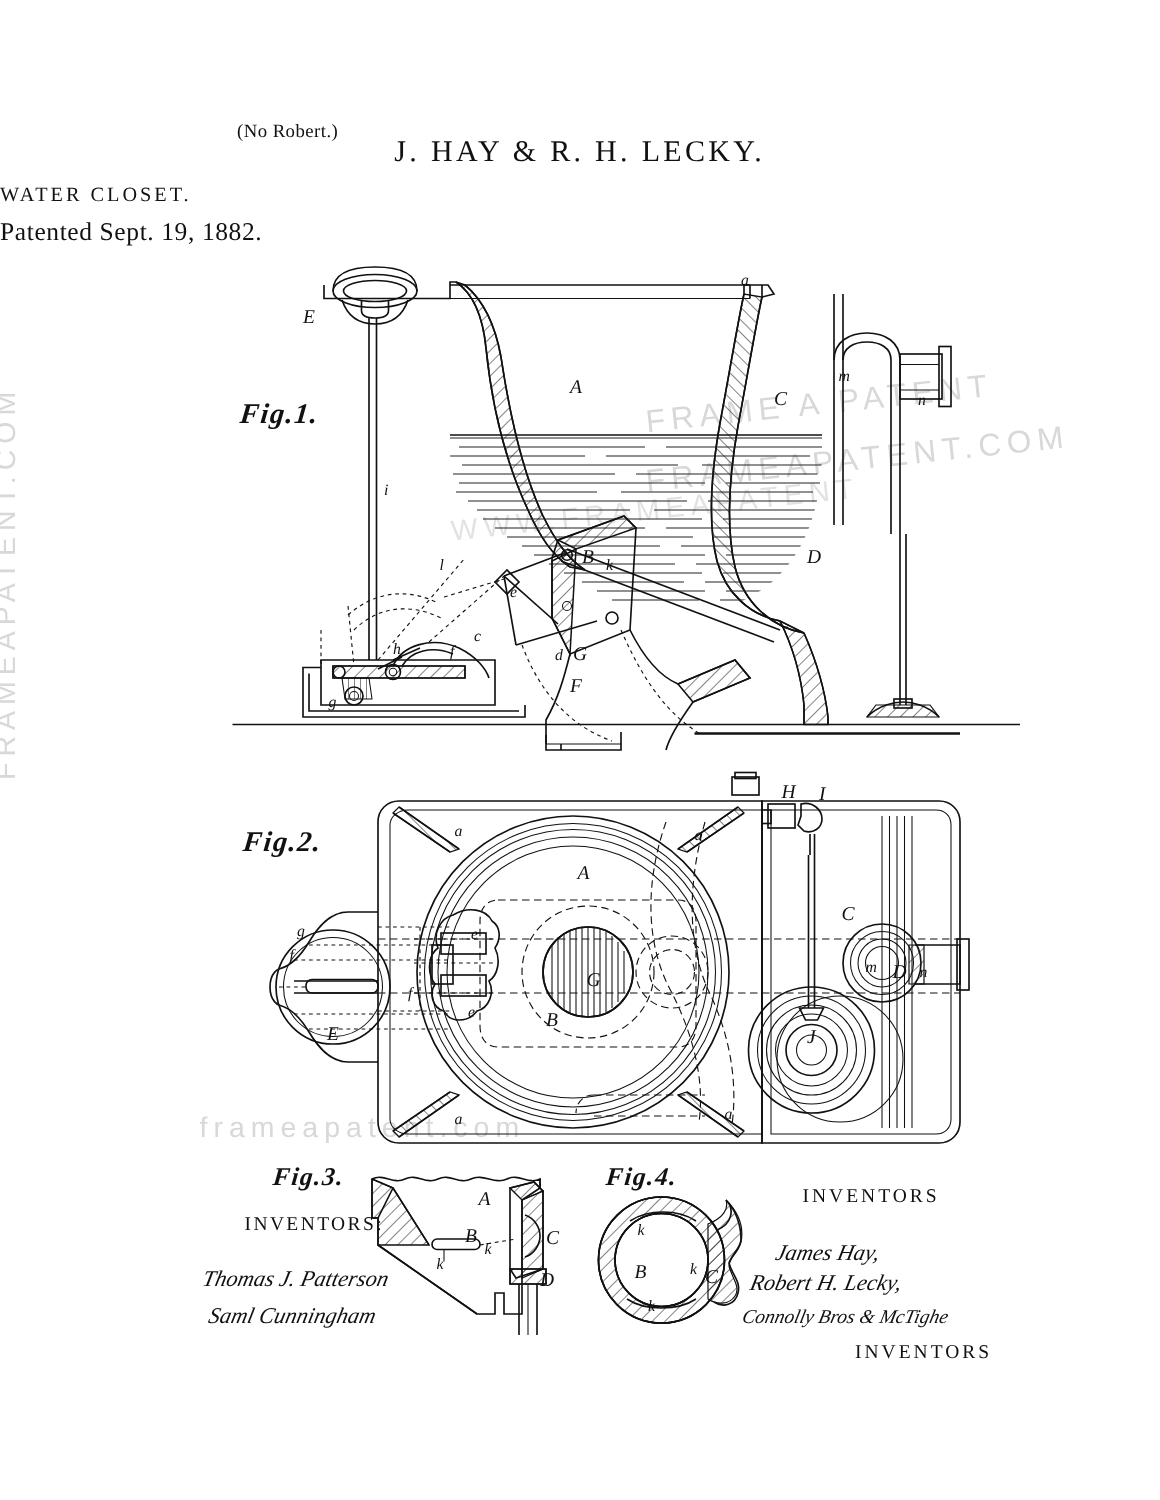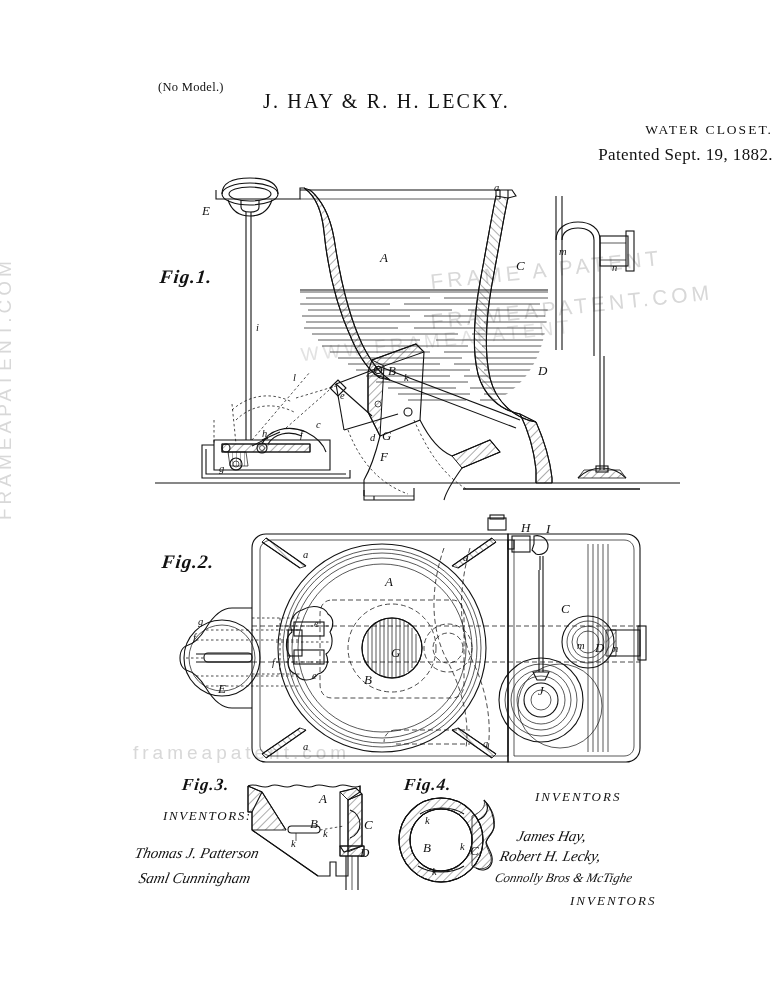--- a/index.html
+++ b/index.html
@@ -4,23 +4,23 @@
 <style>
   html,body{margin:0;padding:0;background:#ffffff;}
   body{width:773px;height:1000px;position:relative;overflow:hidden;
        font-family:"Liberation Serif",serif;color:#111;}
 
   
   #no-model{position:absolute;left:158px;top:80px;font-size:12.5px;
             font-family:"Liberation Serif",serif;letter-spacing:.3px;}
   #inventor-line{position:absolute;left:0;top:90px;width:773px;text-align:center;
             font-size:20px;letter-spacing:2.2px;font-family:"Liberation Serif",serif;}
-  #title-line{position:absolute;left:0;top:122px;width:773px;text-align:right;
+  #title-line{position:absolute;left:0;top:122px;width:773px;text-align:left;
             font-size:13.5px;letter-spacing:2px;}
-  #patent-date{position:absolute;left:0;top:145px;width:773px;text-align:right;
+  #patent-date{position:absolute;left:0;top:145px;width:773px;text-align:left;
             box-sizing:border-box;font-size:17px;letter-spacing:.4px;}
 
   
   .figlabel{position:absolute;font-family:"Liberation Serif",serif;font-style:italic;
             font-weight:bold;font-size:19px;letter-spacing:1px;
             transform:skewX(-6deg);}
   .reflabel{position:absolute;font-family:"Liberation Serif",serif;font-style:italic;
             font-size:12px;color:#111;}
   .reflabel.sm{font-size:10.5px;}
   .reflabel.cap{font-size:13px;}
@@ -31,36 +31,36 @@
   #wm-diag-1{left:430px;top:258px;font-size:21px;transform:rotate(-6deg);}
   #wm-diag-2{left:430px;top:295px;font-size:21px;transform:rotate(-6deg);}
   #wm-diag-3{left:300px;top:330px;font-size:19px;transform:rotate(-6deg);color:#e2e2e2;}
   #wm-vert{left:-6px;top:520px;font-size:19px;transform:rotate(-90deg);
            transform-origin:left top;}
   #wm-horiz{left:133px;top:742px;font-size:19px;}
 
   
   .script{position:absolute;font-family:"Liberation Serif",serif;font-style:italic;
           font-size:15px;transform:skewX(-12deg);white-space:nowrap;}
-  .caps{position:absolute;font-family:"Liberation Serif",serif;font-style:italic;
+  .caps{position:absolute;font-family:"Liberation Serif",serif;
         font-size:13px;letter-spacing:1.6px;text-align:center;}
 
   svg{position:absolute;left:0;top:0;overflow:visible;}
   .ln{fill:none;stroke:#111;stroke-width:1.1;}
   .ln2{fill:none;stroke:#111;stroke-width:1.7;}
   .thin{fill:none;stroke:#111;stroke-width:.7;}
   .dash{fill:none;stroke:#111;stroke-width:.75;stroke-dasharray:5 3;}
   .dash2{fill:none;stroke:#111;stroke-width:.75;stroke-dasharray:2.5 2.5;}
   .hatchstroke{stroke:#111;stroke-width:.7;}
   .water{stroke:#222;stroke-width:.75;stroke-linecap:butt;}
 </style>
 </head>
 <body>
 
-<div id="no-model">(No Model.)</div>
+<div id="no-model">(No Robert.)</div>
 <div id="inventor-line">J. HAY &amp; R. H. LECKY.</div>
 <div id="title-line">WATER CLOSET.</div>
 <div id="patent-date">Patented Sept. 19, 1882.</div>
 
 <div class="wm" id="wm-diag-1">FRAME A PATENT</div>
 <div class="wm" id="wm-diag-2">FRAMEAPATENT.COM</div>
 <div class="wm" id="wm-diag-3">WWW.FRAMEAPATENT</div>
 <div class="wm" id="wm-vert">FRAMEAPATENT.COM</div>
 <div class="wm" id="wm-horiz">frameapatent.com</div>
 

